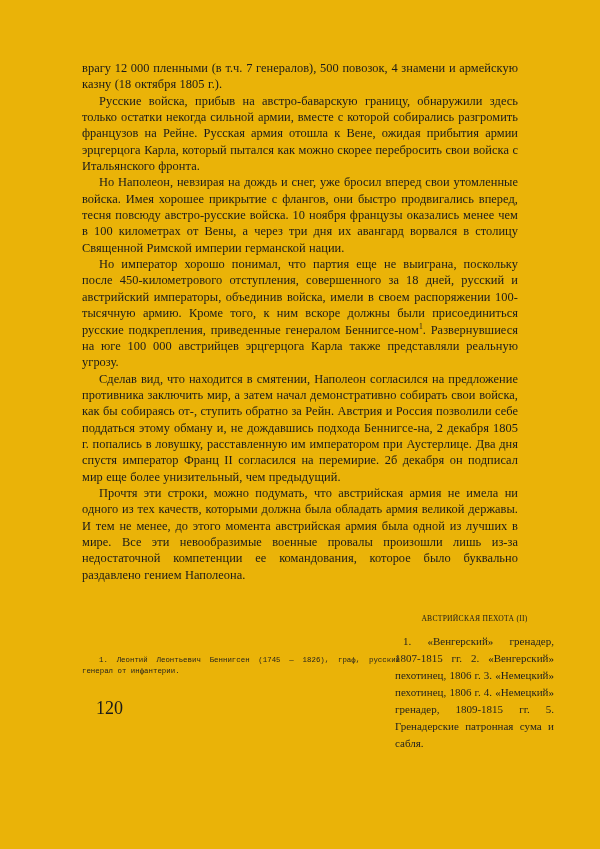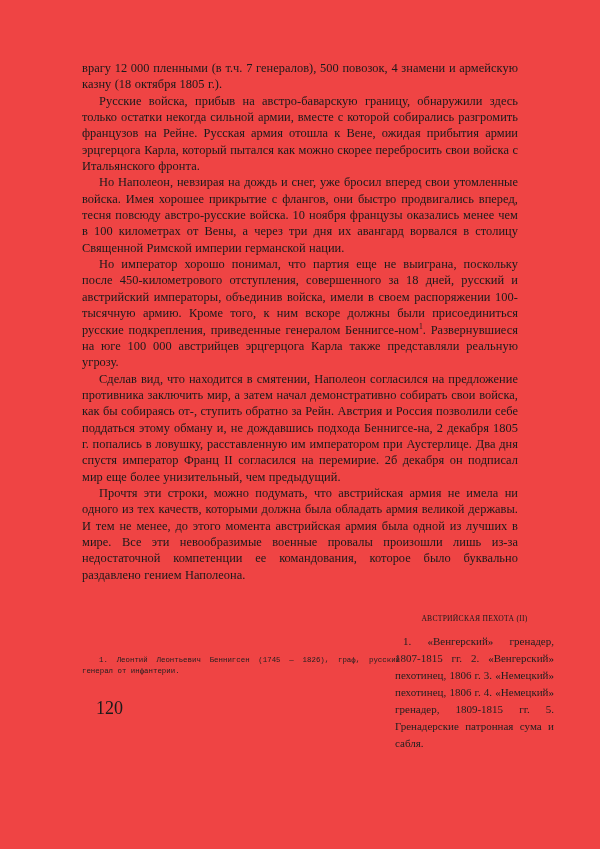--- a/index.html
+++ b/index.html
@@ -5,21 +5,21 @@
 <style>
   html, body {
     margin: 0;
     padding: 0;
     background: #ffffff;
   }
   .page {
     position: relative;
     width: 600px;
     height: 849px;
-    background: #ef4444;
+    background: #eab308;
     overflow: hidden;
     font-family: "Liberation Serif", "DejaVu Serif", serif;
     color: #1a1a1a;
     -webkit-font-smoothing: antialiased;
   }
 
   
   .text-column {
     position: absolute;
     left: 82px;

